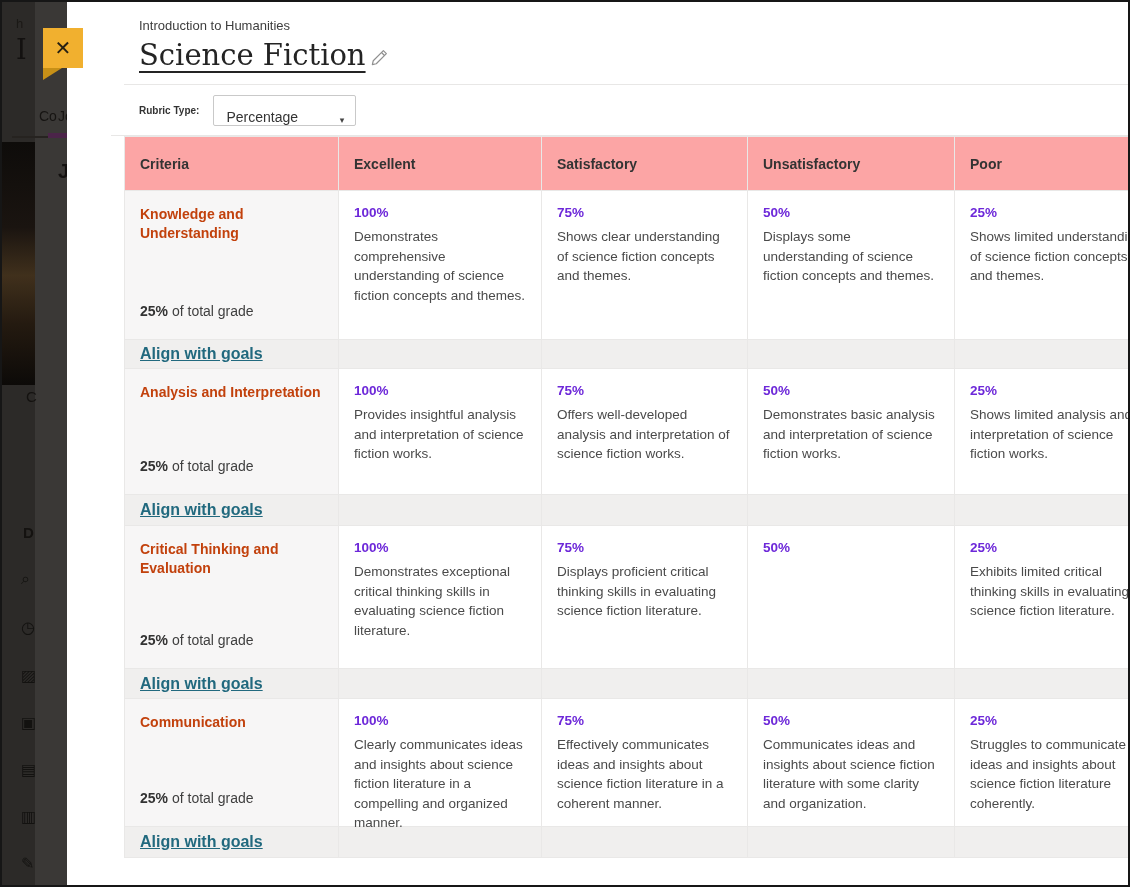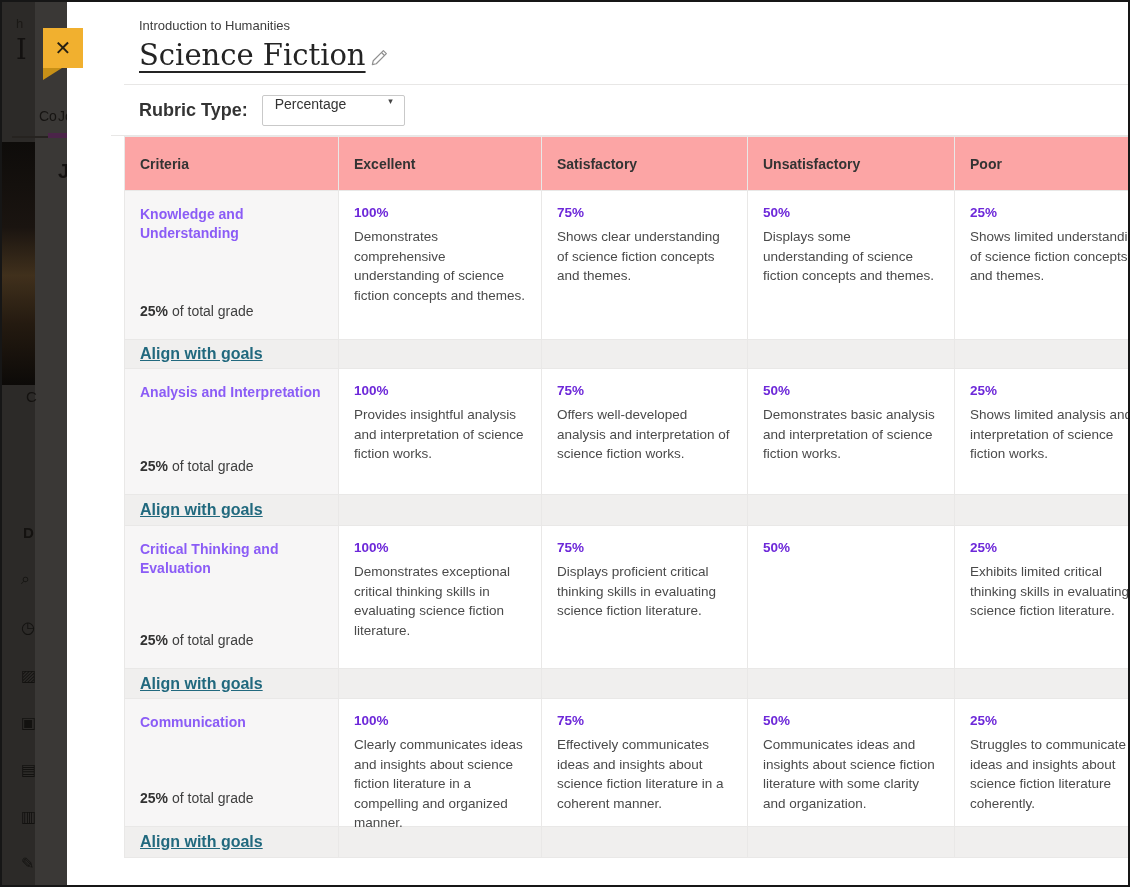--- a/index.html
+++ b/index.html
@@ -40,38 +40,38 @@
   .panel-header{padding:16px 0 12px 28px;}
   .course-label{font-size:13px;color:#3d3d3d;margin-bottom:5px;}
   .title-row{display:flex;align-items:center;gap:5px;}
   .page-title{font-family:"DejaVu Serif","Liberation Serif",serif;font-size:29px;color:#242424;
     text-decoration:underline;text-decoration-thickness:1.5px;text-underline-offset:6px;}
   .edit-ic{width:18px;height:18px;color:#8f8f8f;margin-top:4px;}
   .divider{height:1px;background:#e8e7e6;margin-left:13px;}
   .divider.full{margin-left:0;}
 
   .rubric-row{display:flex;align-items:center;height:50px;padding-left:28px;gap:14px;}
-  .rubric-label{font-size:18px;font-weight:700;color:#333;}
+  .rubric-label{font-size:10px;font-weight:700;color:#333;}
   .select-box{width:143px;height:31px;border:1px solid #c9c9c9;border-radius:2px;background:#fff;
-    display:flex;align-items:flex-start;justify-content:space-between;padding:0 11px 0 12px;
+    display:flex;align-items:flex-end;justify-content:space-between;padding:0 11px 0 12px;
     font-size:14px;color:#333;cursor:pointer;}
   .caret{font-size:9px;color:#444;}
 
   
   .rubric-table{margin-left:13px;display:grid;
     grid-template-columns:214px 203px 206px 207px 205px 1fr;
     grid-template-rows:54px 149px 29px 126px 31px 143px 30px 128px 31px;
     border-top:1px solid #e9e8e7;border-left:1px solid #e9e8e7;}
   .cell{border-right:1px solid #e9e8e7;border-bottom:1px solid #e9e8e7;background:#fff;}
   .cell.cut{border-right:none;}
   .hcell{background:#fca5a5;display:flex;align-items:center;padding:0 15px;
     font-size:14px;font-weight:700;color:#333;}
   .crit{background:#f7f6f6;display:flex;flex-direction:column;justify-content:space-between;
     padding:14px 15px 20px 15px;}
-  .crit-name{font-size:14px;font-weight:700;color:#8b5cf6;line-height:1.35;}
+  .crit-name{font-size:14px;font-weight:700;color:#c2410c;line-height:1.35;}
   .weight{font-size:14px;color:#3f3f3f;}
   .weight b{color:#333;}
   .lvl{padding:14px 15px;}
   .pct{font-size:13.5px;font-weight:700;color:#6d28d9;margin-bottom:7px;}
   .desc{font-size:13.5px;color:#4a4a4a;line-height:1.45;}
   .strip{background:#f0efee;}
   .link-cell{display:flex;align-items:center;padding:0 15px;}
   .align-link{font-size:16px;font-weight:700;color:var(--link);text-decoration:underline;cursor:pointer;}
 </style>
 </head>

